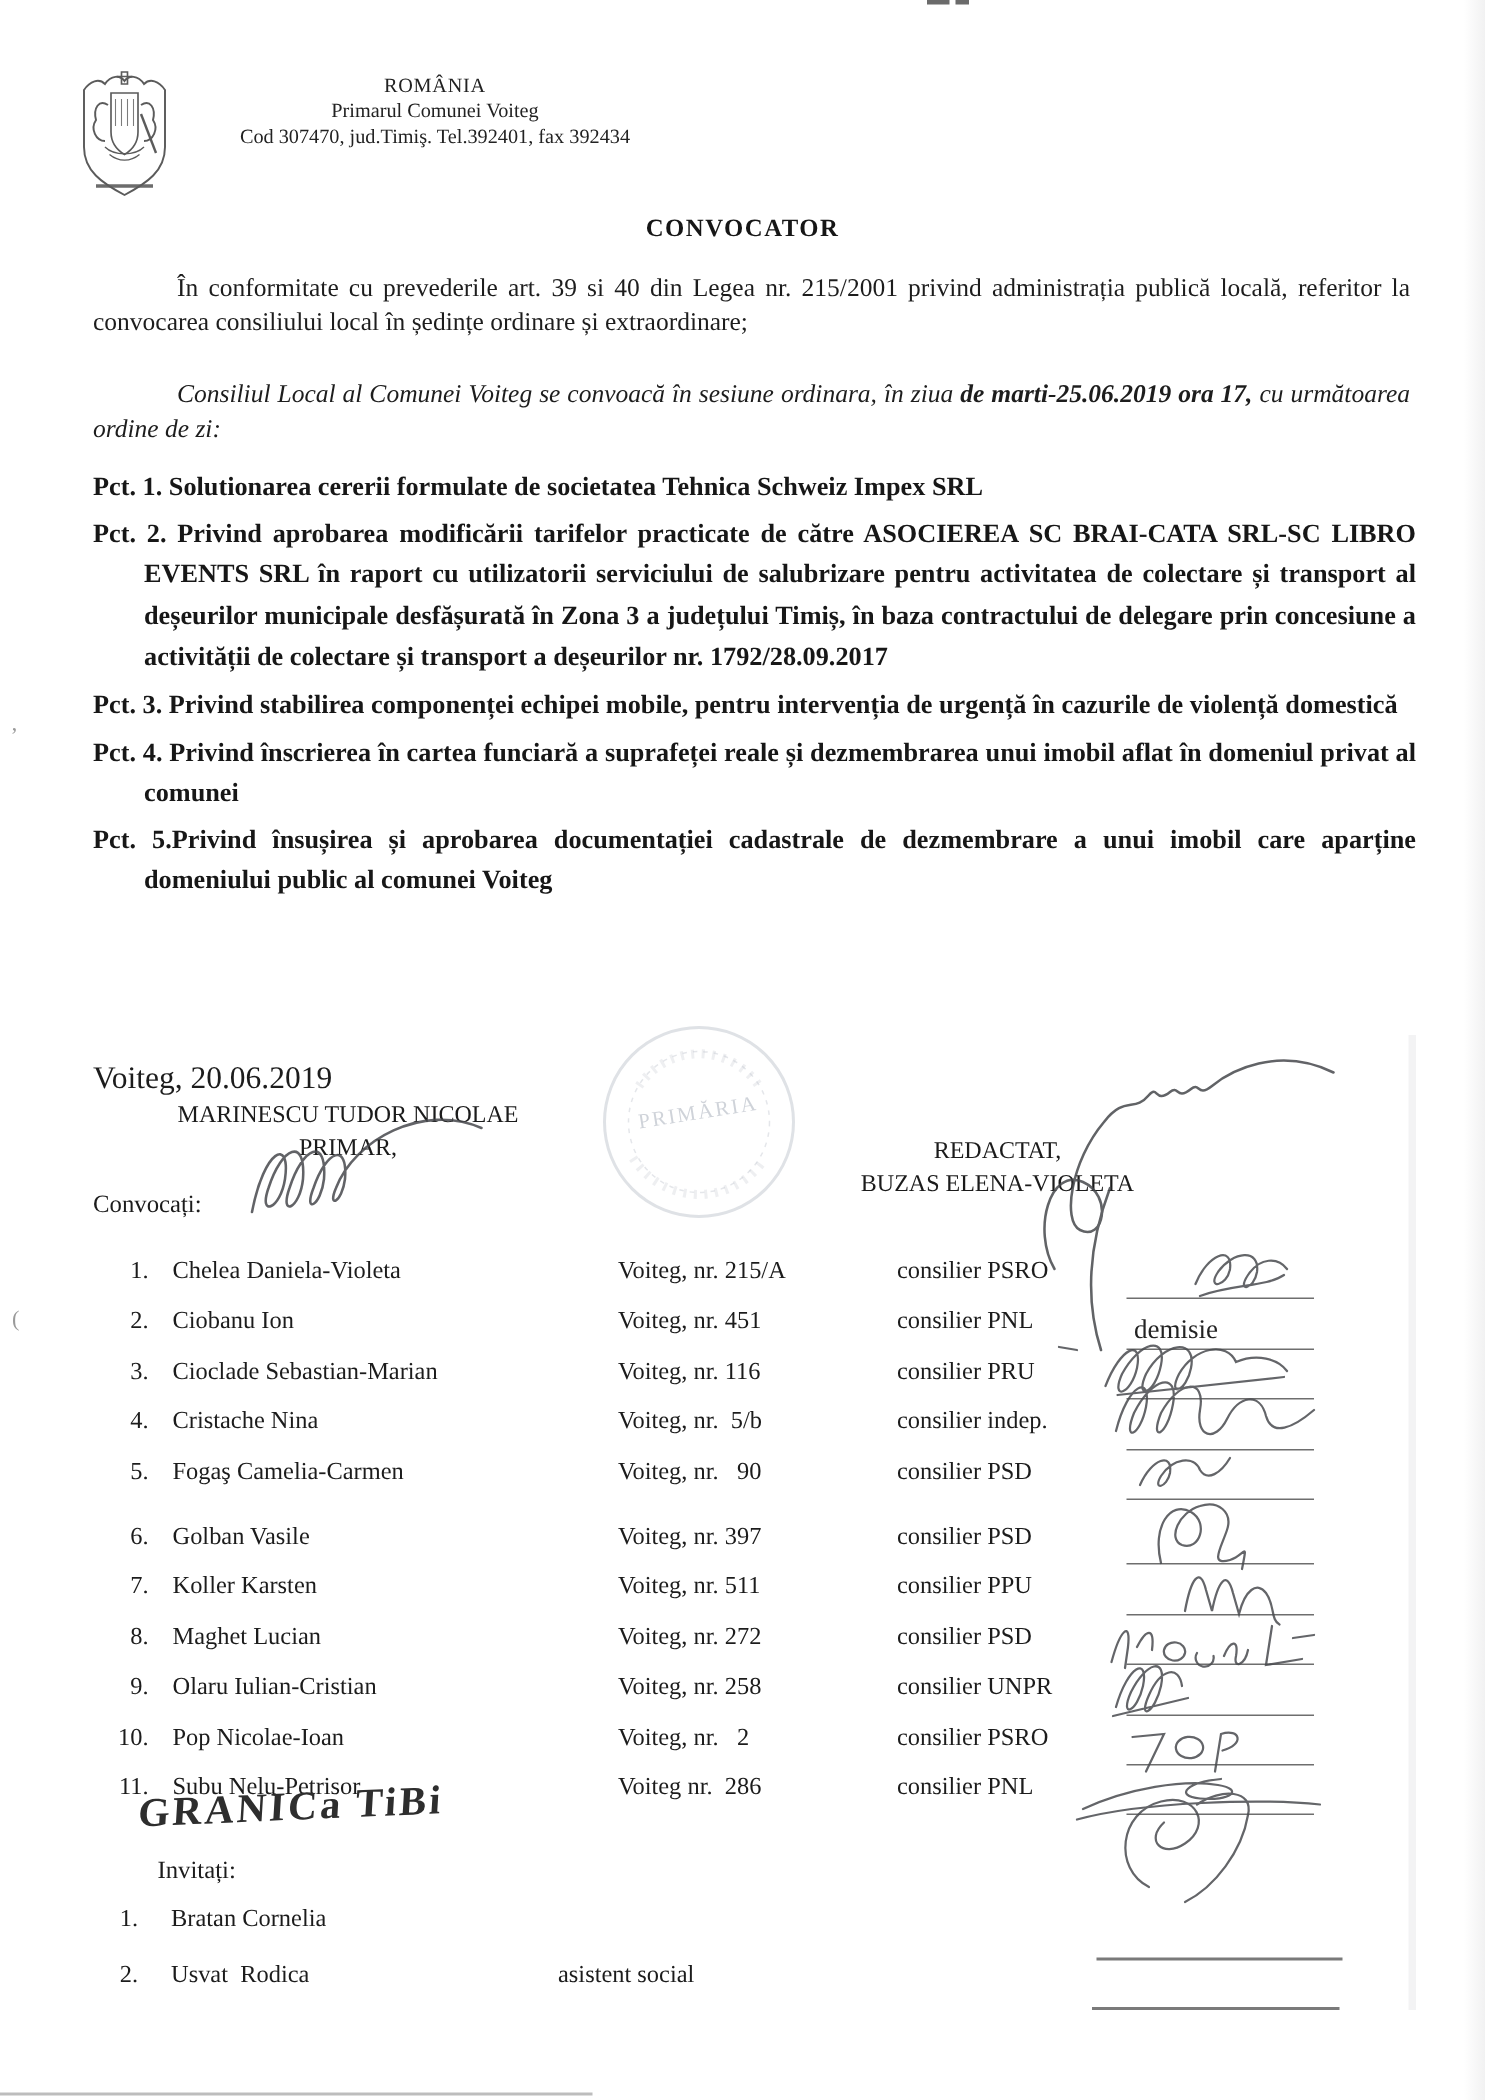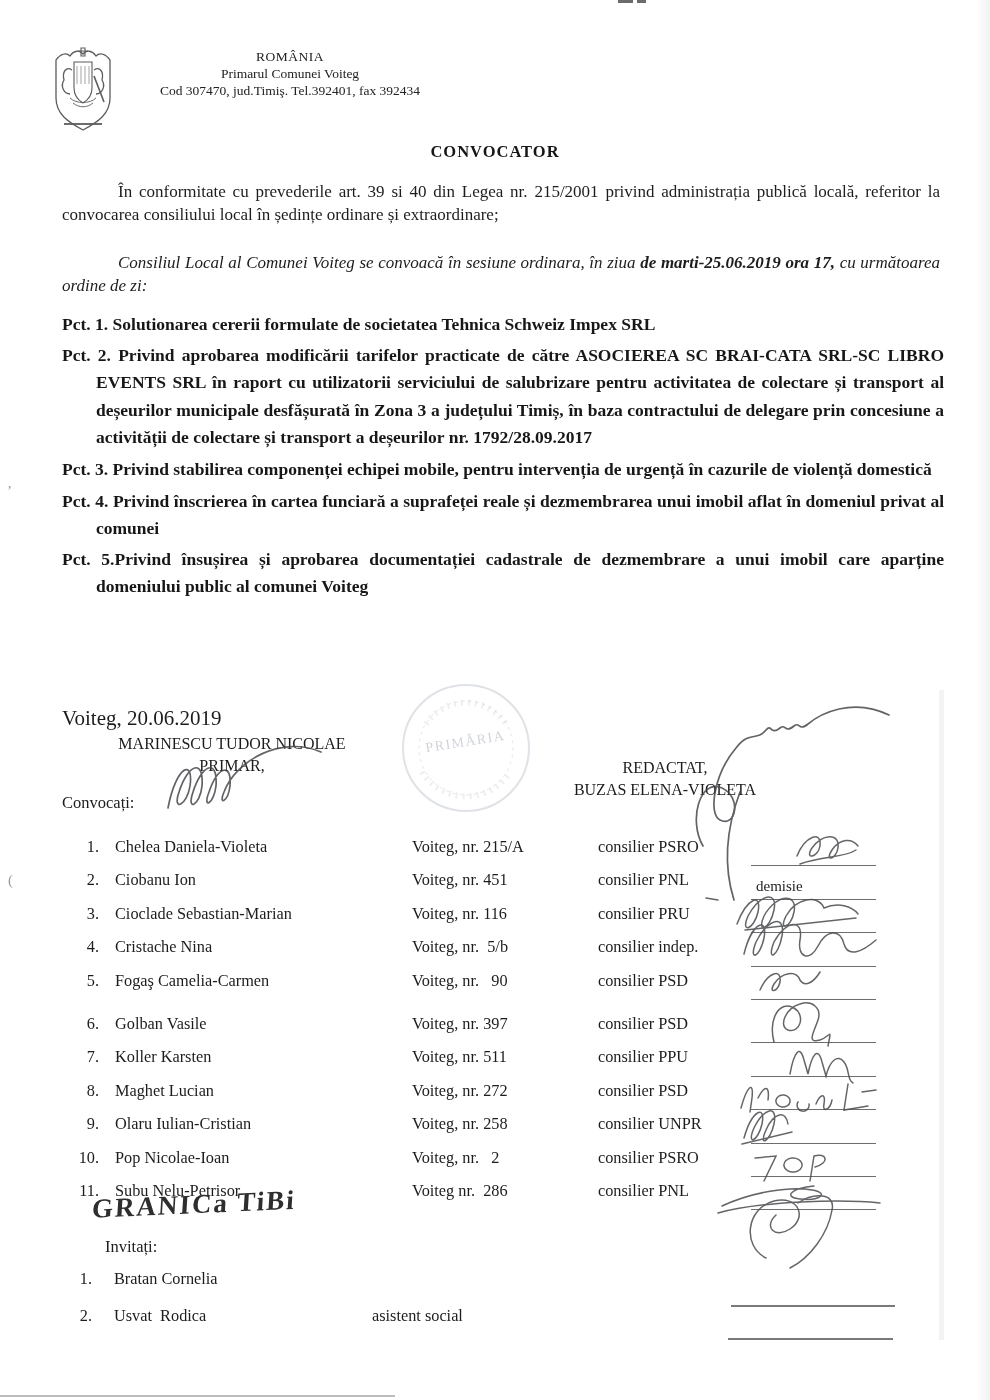--- a/index.html
+++ b/index.html
@@ -48,21 +48,21 @@
   
   .table{position:absolute;left:62px;top:836px;width:818px;}
   .row{display:flex;height:33.4px;align-items:flex-start;font-size:16.3px;line-height:21px;}
   .row.gap{margin-top:10px;}
   .c-no{width:44px;text-align:right;padding-right:7px;box-sizing:border-box;}
   .c-name{width:262px;padding-left:9px;box-sizing:border-box;white-space:pre;}
   .c-addr{width:186px;padding-left:8px;box-sizing:border-box;white-space:pre;margin-left:36px;}
   .c-role{width:158px;padding-left:8px;box-sizing:border-box;white-space:pre;}
   .c-sig{flex:1;position:relative;height:100%;}
   .sig-rule{position:absolute;left:3px;right:4px;bottom:3px;border-top:1.4px solid #6e6e6e;}
-  .c-note{position:absolute;left:8px;bottom:6px;font-size:15px;color:#232323;}
+  .c-note{position:absolute;left:8px;bottom:6px;font-size:18px;color:#232323;}
 
   .handnote{
     position:absolute;left:92px;top:1188px;width:260px;
     font-size:27px;letter-spacing:2px;color:#2e2e2e;
     transform:rotate(-2.5deg) skewX(-6deg);font-weight:bold;white-space:nowrap;
   }
   .invitati-label{position:absolute;left:105px;top:1237px;font-size:16.5px;}
 
   .inv-table{position:absolute;left:62px;top:1268px;width:700px;}
   .inv-row{display:flex;height:37px;align-items:flex-start;font-size:16.3px;line-height:21px;}

